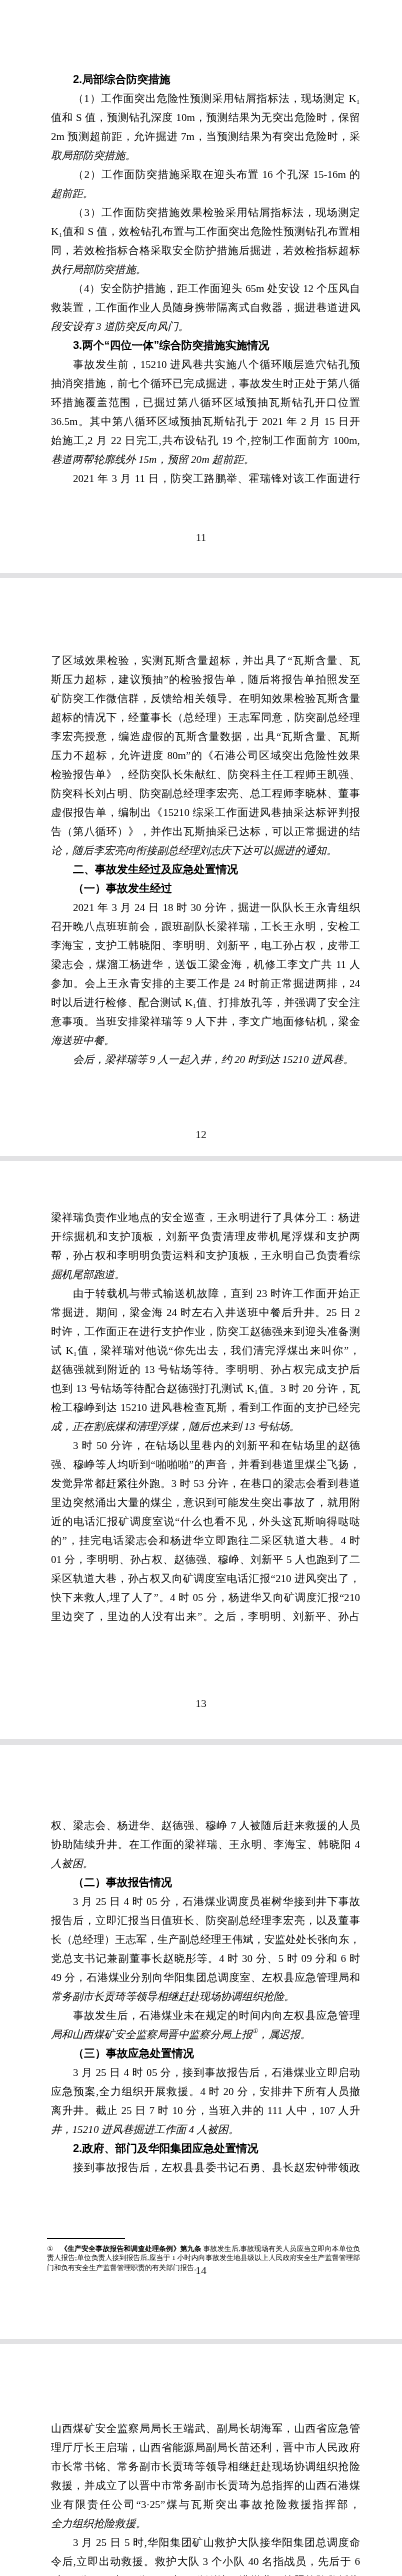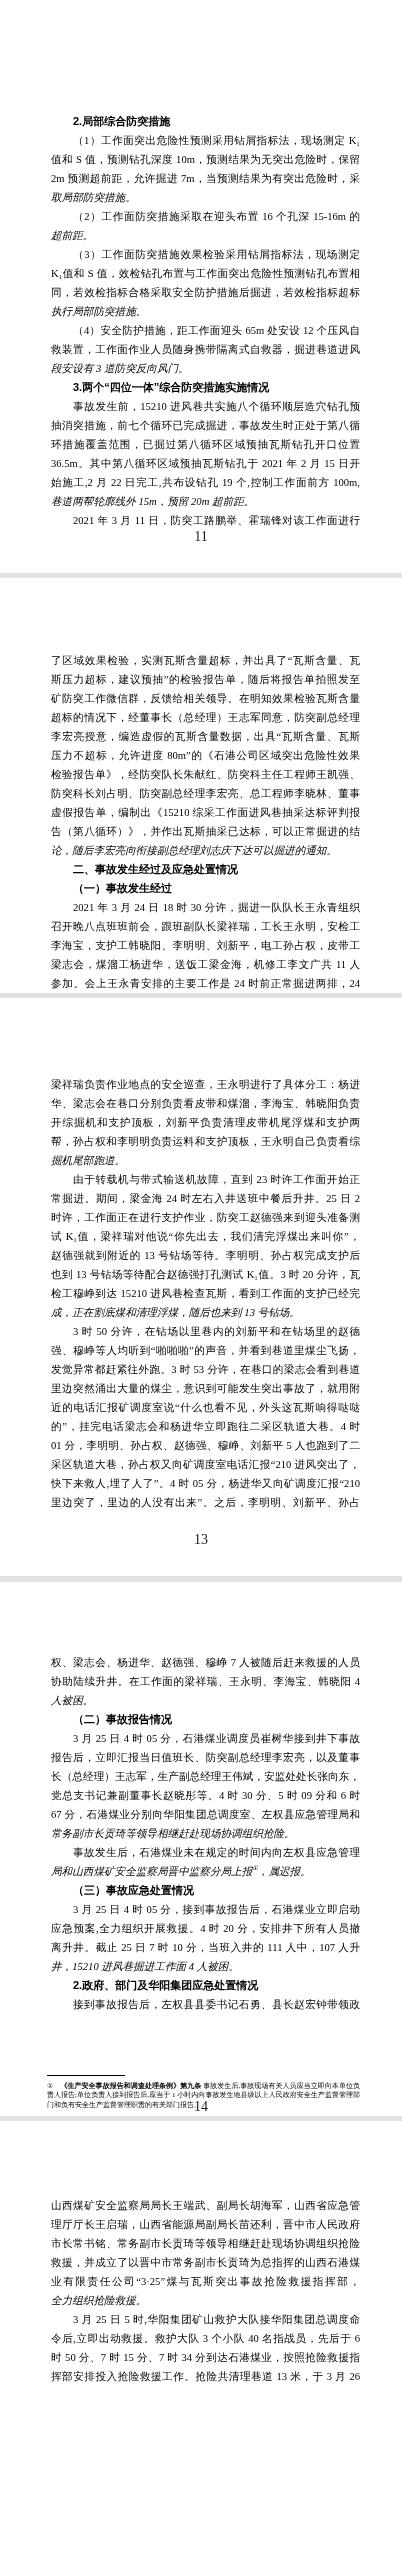--- a/index.html
+++ b/index.html
@@ -16,38 +16,38 @@
   .ln.p,.ln.pe{padding-left:22px;}
   .ln.ce,.ln.pe{text-align-last:left;font-style:italic;}
   .ln.h{
     padding-left:22px;text-align:left;text-align-last:left;
     font-weight:700;font-size:11px;
     font-family:"Liberation Sans","DejaVu Sans",sans-serif;
   }
   .ln sup{font-size:58%;vertical-align:super;line-height:0;}
   .pageno{
     position:absolute;left:0;width:100%;text-align:center;
-    font-size:14px;color:#1a1a1a;line-height:10.3px;
+    font-size:11px;color:#1a1a1a;line-height:10.3px;
     font-family:"Liberation Serif","DejaVu Serif",serif;
   }
   .fn-rule{position:absolute;left:47px;width:78px;border-top:1px solid #000;}
   .fn{
     position:absolute;left:47px;right:42px;
     font-size:7px;line-height:9.5px;color:#000;text-align:justify;
     font-family:"Liberation Serif","DejaVu Serif",serif;
   }
   .fn b{font-family:"Liberation Sans","DejaVu Sans",sans-serif;}
 </style>
 </head>
 <body>
 
 <div id="doc">
 
   <section class="page" style="height:573px">
-    <div class="lines" style="padding-top:112px">
+    <div class="lines" style="padding-top:70px">
         <div class="ln h">2.局部综合防突措施</div>
         <div class="ln p">（1）工作面突出危险性预测采用钻屑指标法，现场测定 K₁</div>
         <div class="ln c">值和 S 值，预测钻孔深度 10m，预测结果为无突出危险时，保留</div>
         <div class="ln c">2m 预测超前距，允许掘进 7m，当预测结果为有突出危险时，采</div>
         <div class="ln ce">取局部防突措施。</div>
         <div class="ln p">（2）工作面防突措施采取在迎头布置 16 个孔深 15-16m 的</div>
         <div class="ln ce">超前距。</div>
         <div class="ln p">（3）工作面防突措施效果检验采用钻屑指标法，现场测定</div>
         <div class="ln c">K₁值和 S 值，效检钻孔布置与工作面突出危险性预测钻孔布置相</div>
         <div class="ln c">同，若效检指标合格采取安全防护措施后掘进，若效检指标超标</div>
@@ -62,21 +62,21 @@
         <div class="ln c">36.5m。其中第八循环区域预抽瓦斯钻孔于 2021 年 2 月 15 日开</div>
         <div class="ln c">始施工,2 月 22 日完工,共布设钻孔 19 个,控制工作面前方 100m,</div>
         <div class="ln ce">巷道两帮轮廓线外 15m，预留 20m 超前距。</div>
         <div class="ln p">2021 年 3 月 11 日，防突工路鹏举、霍瑞锋对该工作面进行</div>
       </div>
     <div class="pageno" style="top:532px">11</div>
   </section>
 
   <div class="sep"></div>
 
-  <section class="page" style="height:415px">
+  <section class="page" style="height:578px">
     <div class="lines" style="padding-top:73px">
         <div class="ln c">了区域效果检验，实测瓦斯含量超标，并出具了“瓦斯含量、瓦</div>
         <div class="ln c">斯压力超标，建议预抽”的检验报告单，随后将报告单拍照发至</div>
         <div class="ln c">矿防突工作微信群，反馈给相关领导。在明知效果检验瓦斯含量</div>
         <div class="ln c">超标的情况下，经董事长（总经理）王志军同意，防突副总经理</div>
         <div class="ln c">李宏亮授意，编造虚假的瓦斯含量数据，出具“瓦斯含量、瓦斯</div>
         <div class="ln c">压力不超标，允许进度 80m”的《石港公司区域突出危险性效果</div>
         <div class="ln c">检验报告单》，经防突队长朱献红、防突科主任工程师王凯强、</div>
         <div class="ln c">防突科长刘占明、防突副总经理李宏亮、总工程师李晓林、董事</div>
         <div class="ln c">虚假报告单，编制出《15210 综采工作面进风巷抽采达标评判报</div>
@@ -87,29 +87,28 @@
         <div class="ln p">2021 年 3 月 24 日 18 时 30 分许，掘进一队队长王永青组织</div>
         <div class="ln c">召开晚八点班班前会，跟班副队长梁祥瑞，工长王永明，安检工</div>
         <div class="ln c">李海宝，支护工韩晓阳、李明明、刘新平，电工孙占权，皮带工</div>
         <div class="ln c">梁志会，煤溜工杨进华，送饭工梁金海，机修工李文广共 11 人</div>
         <div class="ln c">参加。会上王永青安排的主要工作是 24 时前正常掘进两排，24</div>
         <div class="ln c">时以后进行检修、配合测试 K₁值、打排放孔等，并强调了安全注</div>
         <div class="ln c">意事项。当班安排梁祥瑞等 9 人下井，李文广地面修钻机，梁金</div>
         <div class="ln ce">海送班中餐。</div>
         <div class="ln pe">会后，梁祥瑞等 9 人一起入井，约 20 时到达 15210 进风巷。</div>
       </div>
-    <div class="pageno" style="top:528px">12</div>
+    <div class="pageno" style="top:551px">12</div>
   </section>
 
   <div class="sep"></div>
 
   <section class="page" style="height:578px">
-    <div class="lines" style="padding-top:77px">
+    <div class="lines" style="padding-top:47px">
         <div class="ln c">梁祥瑞负责作业地点的安全巡查，王永明进行了具体分工：杨进</div>
-        <div class="ln c">华、梁志会在巷口分别负责看皮带和煤溜，李海宝、韩晓阳负责</div>
         <div class="ln c">开综掘机和支护顶板，刘新平负责清理皮带机尾浮煤和支护两</div>
         <div class="ln c">帮，孙占权和李明明负责运料和支护顶板，王永明自己负责看综</div>
         <div class="ln ce">掘机尾部跑道。</div>
         <div class="ln p">由于转载机与带式输送机故障，直到 23 时许工作面开始正</div>
         <div class="ln c">常掘进。期间，梁金海 24 时左右入井送班中餐后升井。25 日 2</div>
         <div class="ln c">时许，工作面正在进行支护作业，防突工赵德强来到迎头准备测</div>
         <div class="ln c">试 K₁值，梁祥瑞对他说“你先出去，我们清完浮煤出来叫你”，</div>
         <div class="ln c">赵德强就到附近的 13 号钻场等待。李明明、孙占权完成支护后</div>
         <div class="ln c">也到 13 号钻场等待配合赵德强打孔测试 K₁值。3 时 20 分许，瓦</div>
         <div class="ln c">检工穆峥到达 15210 进风巷检查瓦斯，看到工作面的支护已经完</div>
@@ -123,31 +122,31 @@
         <div class="ln c">01 分，李明明、孙占权、赵德强、穆峥、刘新平 5 人也跑到了二</div>
         <div class="ln c">采区轨道大巷，孙占权又向矿调度室电话汇报“210 进风突出了，</div>
         <div class="ln c">快下来救人,埋了人了”。4 时 05 分，杨进华又向矿调度汇报“210</div>
         <div class="ln c">里边突了，里边的人没有出来”。之后，李明明、刘新平、孙占</div>
       </div>
     <div class="pageno" style="top:537px">13</div>
   </section>
 
   <div class="sep"></div>
 
-  <section class="page" style="height:534px">
+  <section class="page" style="height:594px">
     <div class="lines" style="padding-top:71px">
         <div class="ln c">权、梁志会、杨进华、赵德强、穆峥 7 人被随后赶来救援的人员</div>
         <div class="ln c">协助陆续升井。在工作面的梁祥瑞、王永明、李海宝、韩晓阳 4</div>
         <div class="ln ce">人被困。</div>
         <div class="ln h">（二）事故报告情况</div>
         <div class="ln p">3 月 25 日 4 时 05 分，石港煤业调度员崔树华接到井下事故</div>
         <div class="ln c">报告后，立即汇报当日值班长、防突副总经理李宏亮，以及董事</div>
         <div class="ln c">长（总经理）王志军，生产副总经理王伟斌，安监处处长张向东，</div>
         <div class="ln c">党总支书记兼副董事长赵晓彤等。4 时 30 分、5 时 09 分和 6 时</div>
-        <div class="ln c">67 分，石港煤业分别向华阳集团总调度室、左权县应急管理局和</div>
+        <div class="ln c">49 分，石港煤业分别向华阳集团总调度室、左权县应急管理局和</div>
         <div class="ln ce">常务副市长贡琦等领导相继赶赴现场协调组织抢险。</div>
         <div class="ln p">事故发生后，石港煤业未在规定的时间内向左权县应急管理</div>
         <div class="ln ce">局和山西煤矿安全监察局晋中监察分局上报<sup>①</sup>，属迟报。</div>
         <div class="ln h">（三）事故应急处置情况</div>
         <div class="ln p">3 月 25 日 4 时 05 分，接到事故报告后，石港煤业立即启动</div>
         <div class="ln c">应急预案,全力组织开展救援。4 时 20 分，安排井下所有人员撤</div>
         <div class="ln c">离升井。截止 25 日 7 时 10 分，当班入井的 111 人中，107 人升</div>
         <div class="ln ce">井，15210 进风巷掘进工作面 4 人被困。</div>
         <div class="ln h">2.政府、部门及华阳集团应急处置情况</div>
         <div class="ln p">接到事故报告后，左权县县委书记石勇、县长赵宏钟带领政</div>

